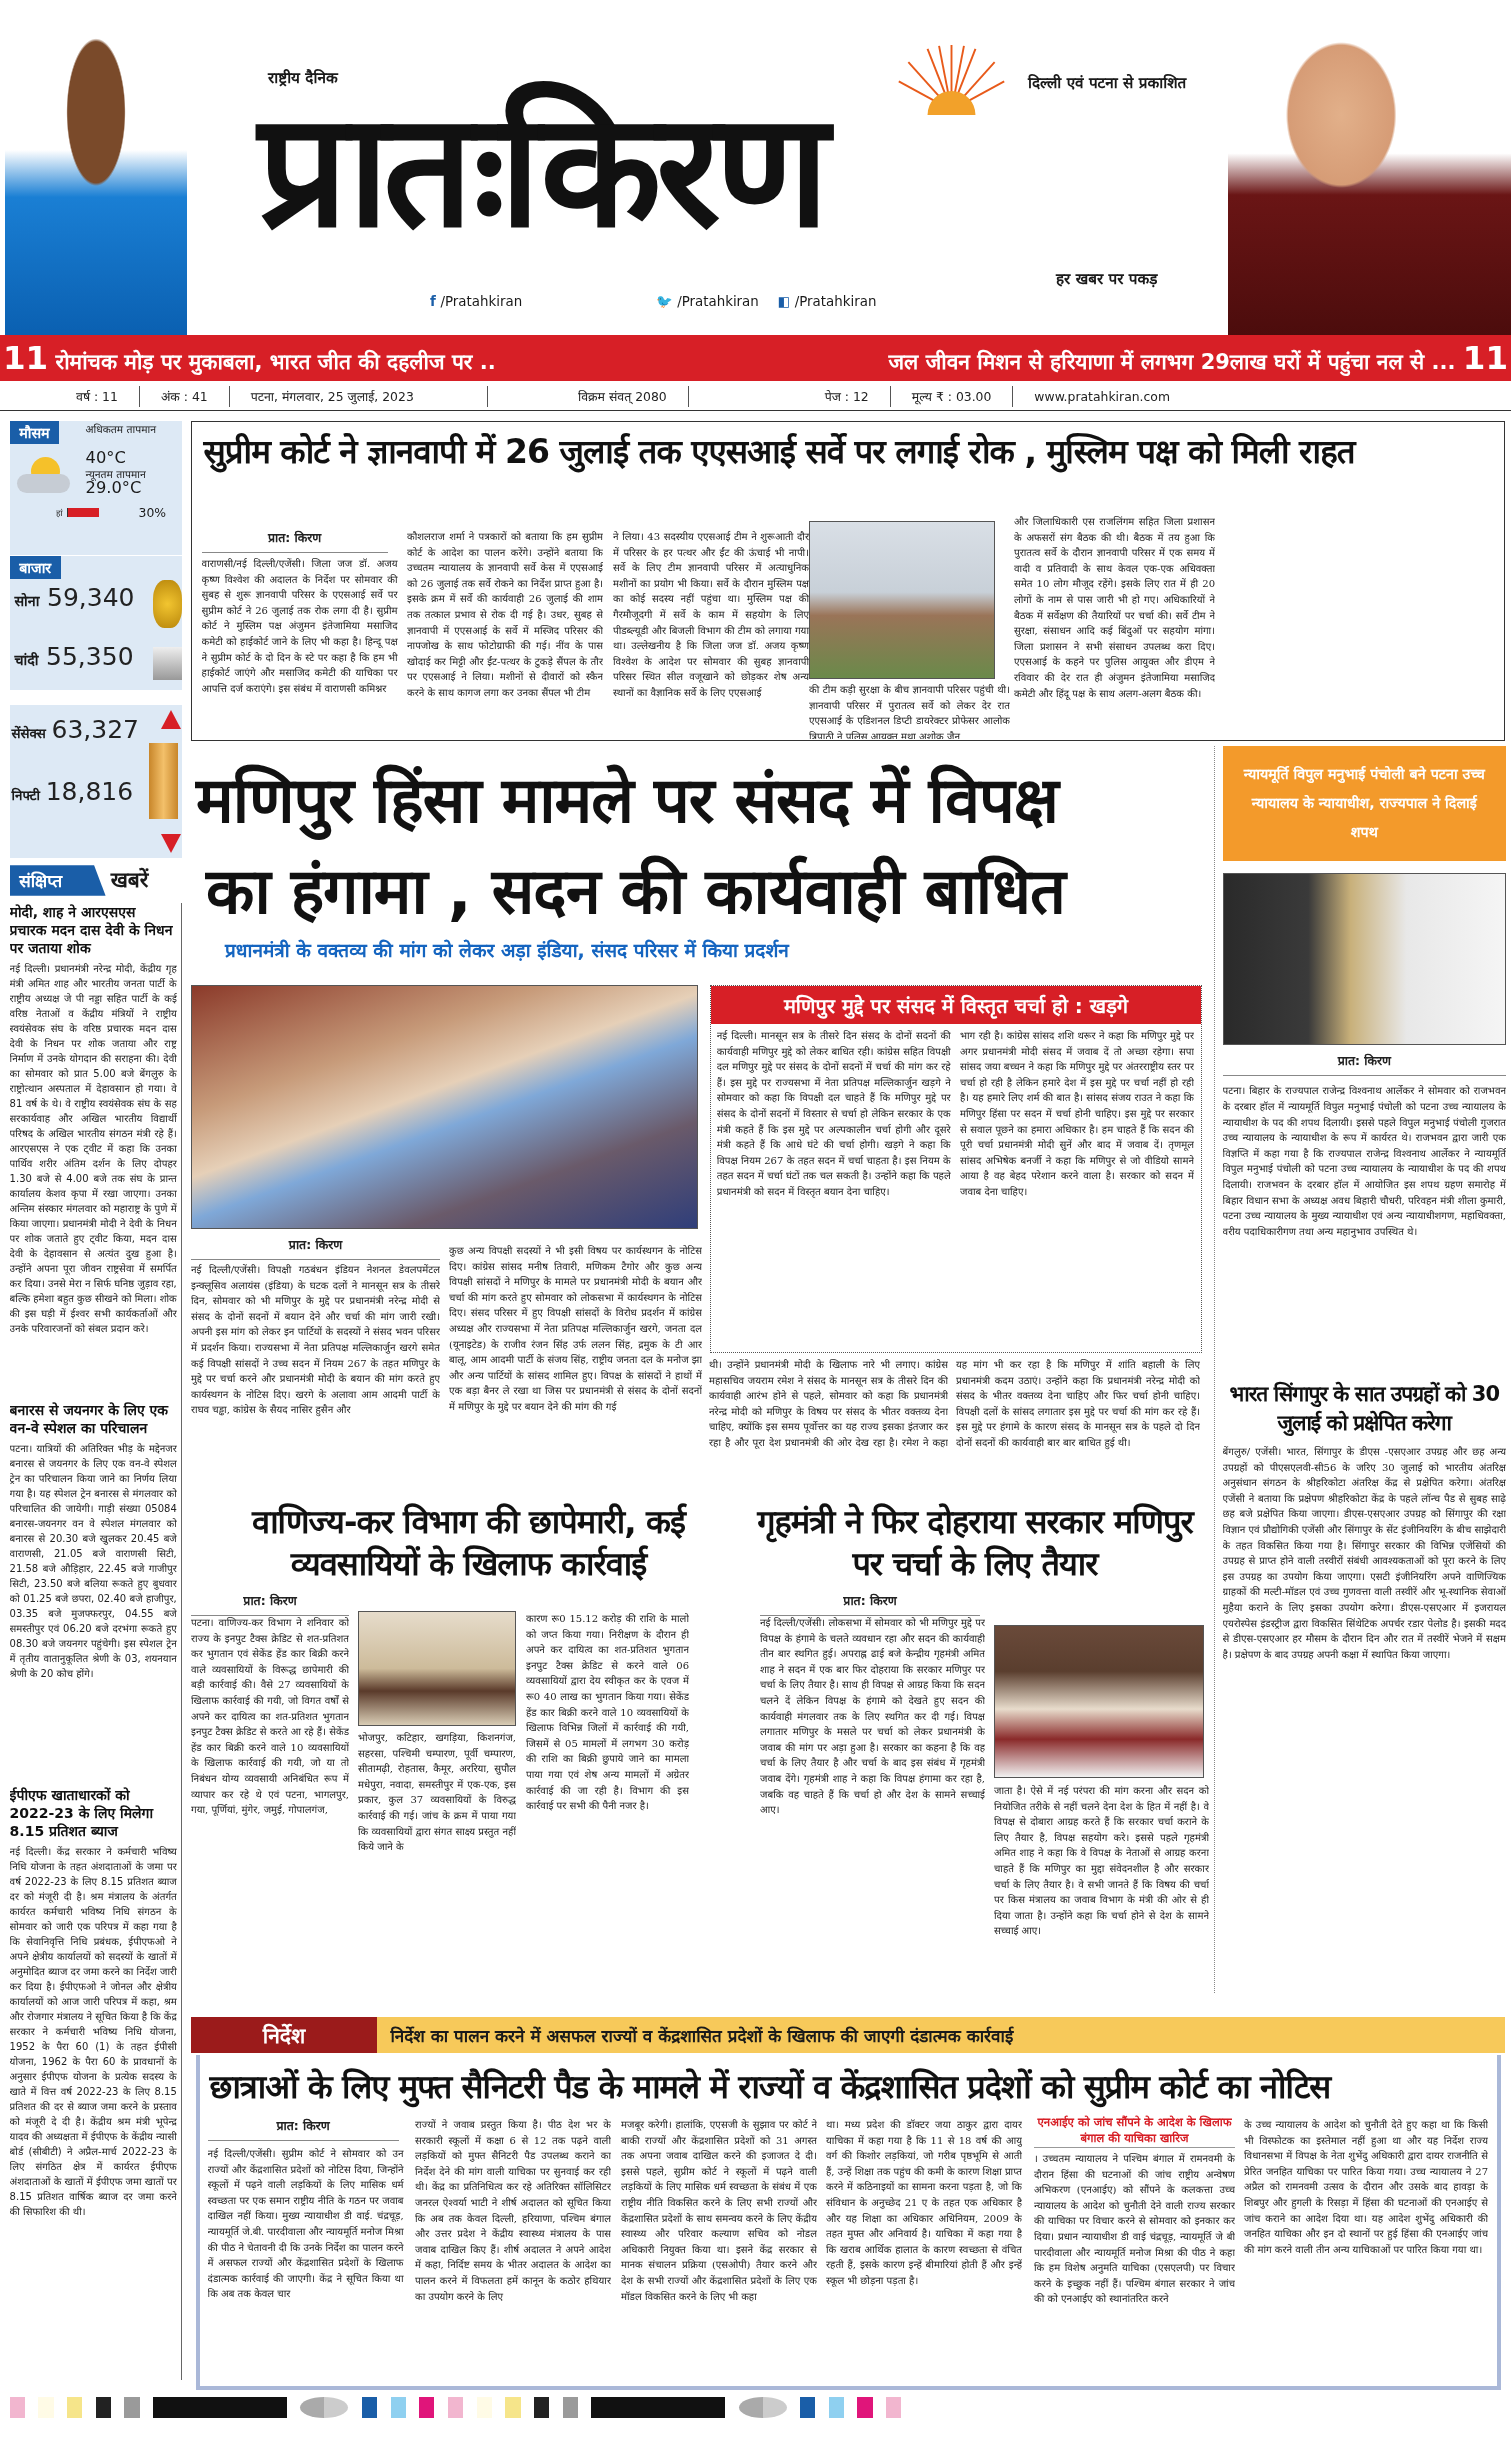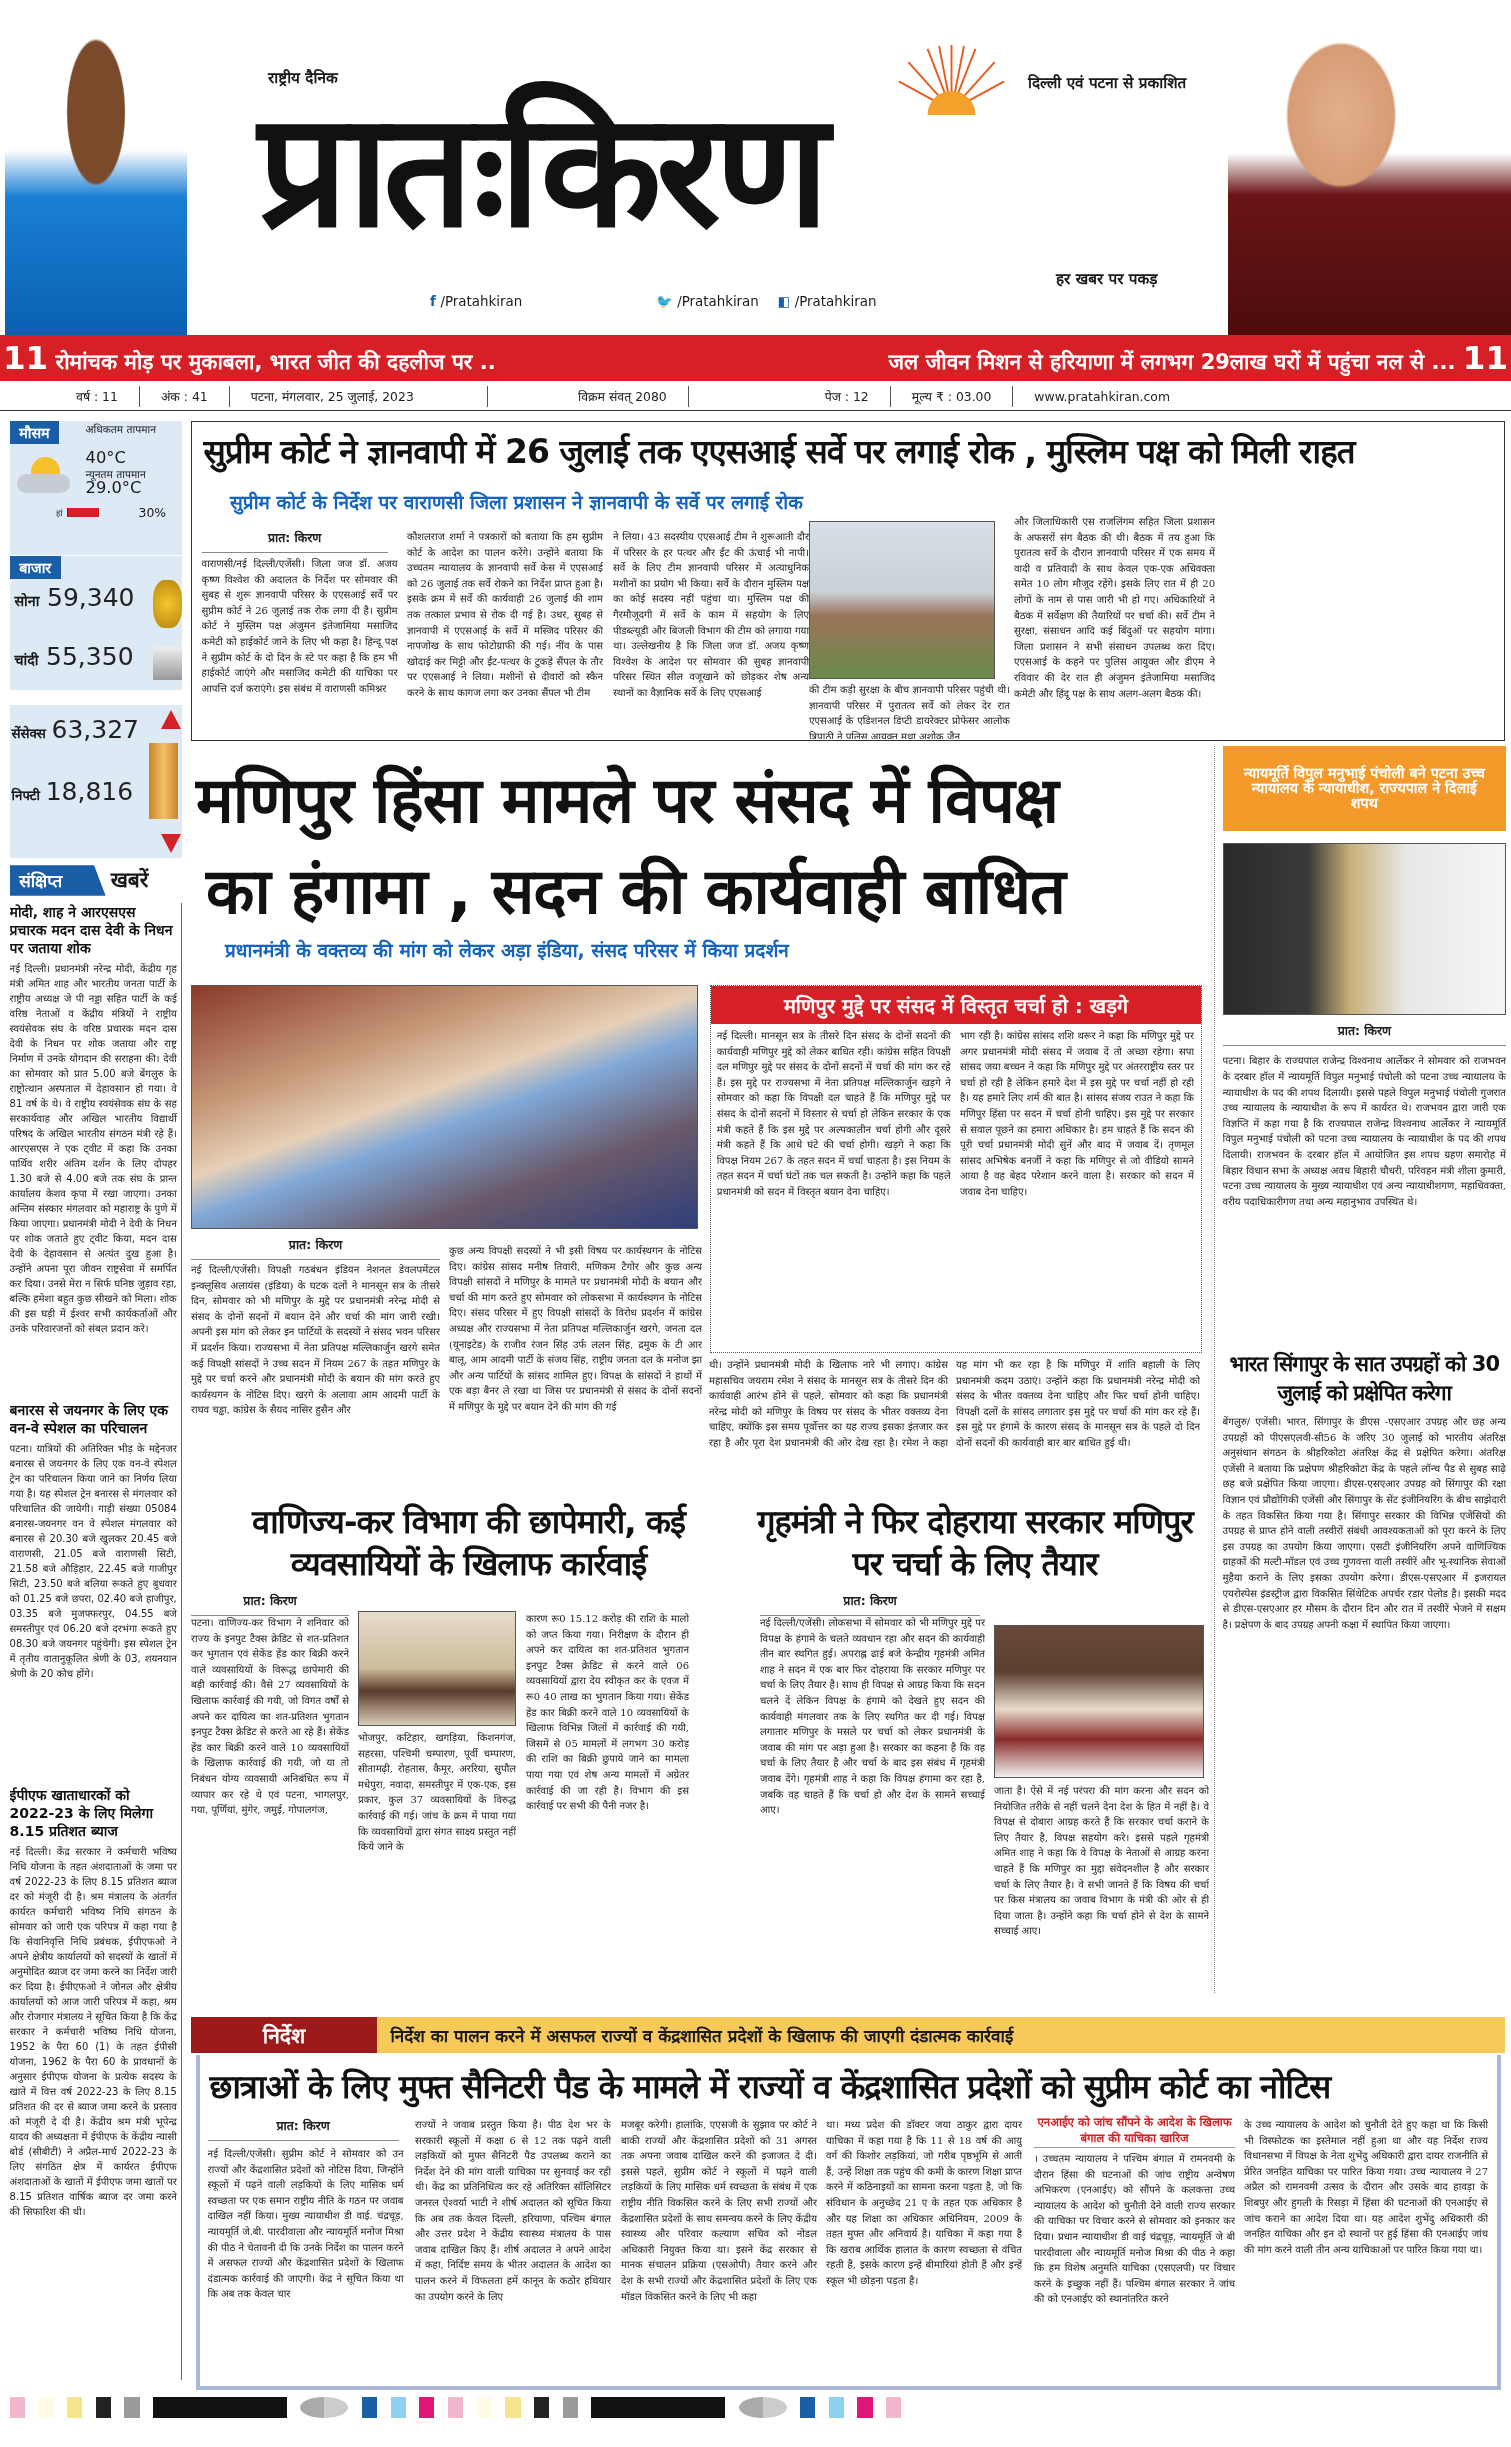--- a/index.html
+++ b/index.html
@@ -22,21 +22,21 @@
 .side{left:9.6px;top:421px;width:172px;background:#dde9f5}
 .tag{background:#1a5ea8;color:#fff;font-weight:bold;font-size:14.3px;padding:1.9px 9.6px;display:inline-block}
 .big-num{font-size:25px;color:#222}
 .sankshipt{left:9.6px;top:865px;width:172px;height:33px}
 .side-h{font-weight:bold;font-size:14px;line-height:18px;color:#111}
 .side-t{font-family:"DejaVu Sans",sans-serif;font-size:10px;line-height:15px;text-align:justify;color:#222;overflow:hidden}
 
 .h1{font-weight:700;color:#111;letter-spacing:-1px}
 .subblue{color:#1565c0;font-weight:bold}
 .redbar{background:#d71f26;color:#fff;font-weight:bold;text-align:center}
-.orangebox{background:#f39a2b;color:#fff;font-weight:bold;text-align:center;font-size:14.3px;line-height:15px;padding:20px}
+.orangebox{background:#f39a2b;color:#fff;font-weight:bold;text-align:center;font-size:14.3px;line-height:29px;padding:14px}
 .colorbar{left:0;top:2395px;width:1511px;height:24px;display:flex;gap:13.4px;align-items:center;padding-left:9.6px}
 .colorbar div{height:21px}
 </style>
 </head>
 <body>
 
 <div class="abs person-left"></div>
 <div class="abs person-right"></div>
 
 <div class="abs" style="left:268px;top:67px;font-size:15.3px;font-weight:bold">राष्ट्रीय दैनिक</div>
@@ -146,21 +146,20 @@
   <div class="side-h">मोदी, शाह ने आरएसएस प्रचारक मदन दास देवी के निधन पर जताया शोक</div>
   <div class="side-t" style="height:435px;margin-top:3.8px">नई दिल्ली। प्रधानमंत्री नरेन्द्र मोदी, केंद्रीय गृह मंत्री अमित शाह और भारतीय जनता पार्टी के राष्ट्रीय अध्यक्ष जे पी नड्डा सहित पार्टी के कई वरिष्ठ नेताओं व केंद्रीय मंत्रियों ने राष्ट्रीय स्वयंसेवक संघ के वरिष्ठ प्रचारक मदन दास देवी के निधन पर शोक जताया और राष्ट्र निर्माण में उनके योगदान की सराहना की। देवी का सोमवार को प्रात 5.00 बजे बेंगलुरु के राष्ट्रोत्थान अस्पताल में देहावसान हो गया। वे 81 वर्ष के थे। वे राष्ट्रीय स्वयंसेवक संघ के सह सरकार्यवाह और अखिल भारतीय विद्यार्थी परिषद के अखिल भारतीय संगठन मंत्री रहे हैं। आरएसएस ने एक ट्वीट में कहा कि उनका पार्थिव शरीर अंतिम दर्शन के लिए दोपहर 1.30 बजे से 4.00 बजे तक संघ के प्रान्त कार्यालय केशव कृपा में रखा जाएगा। उनका अन्तिम संस्कार मंगलवार को महाराष्ट्र के पुणे में किया जाएगा। प्रधानमंत्री मोदी ने देवी के निधन पर शोक जताते हुए ट्वीट किया, मदन दास देवी के देहावसान से अत्यंत दुख हुआ है। उन्होंने अपना पूरा जीवन राष्ट्रसेवा में समर्पित कर दिया। उनसे मेरा न सिर्फ घनिष्ठ जुड़ाव रहा, बल्कि हमेशा बहुत कुछ सीखने को मिला। शोक की इस घड़ी में ईश्वर सभी कार्यकर्ताओं और उनके परिवारजनों को संबल प्रदान करे।</div>
   <div class="side-h" style="margin-top:5.7px">बनारस से जयनगर के लिए एक वन-वे स्पेशल का परिचालन</div>
   <div class="side-t" style="height:339px;margin-top:3.8px">पटना। यात्रियों की अतिरिक्त भीड़ के मद्देनजर बनारस से जयनगर के लिए एक वन-वे स्पेशल ट्रेन का परिचालन किया जाने का निर्णय लिया गया है। यह स्पेशल ट्रेन बनारस से मंगलवार को परिचालित की जायेगी। गाड़ी संख्या 05084 बनारस-जयनगर वन वे स्पेशल मंगलवार को बनारस से 20.30 बजे खुलकर 20.45 बजे वाराणसी, 21.05 बजे वाराणसी सिटी, 21.58 बजे औड़िहार, 22.45 बजे गाजीपुर सिटी, 23.50 बजे बलिया रूकते हुए बुधवार को 01.25 बजे छपरा, 02.40 बजे हाजीपुर, 03.35 बजे मुजफ्फरपुर, 04.55 बजे समस्तीपुर एवं 06.20 बजे दरभंगा रूकते हुए 08.30 बजे जयनगर पहुंचेगी। इस स्पेशल ट्रेन में तृतीय वातानुकूलित श्रेणी के 03, शयनयान श्रेणी के 20 कोच होंगे।</div>
   <div class="side-h" style="margin-top:5.7px">ईपीएफ खाताधारकों को 2022-23 के लिए मिलेगा 8.15 प्रतिशत ब्याज</div>
   <div class="side-t" style="height:535px;margin-top:3.8px">नई दिल्ली। केंद्र सरकार ने कर्मचारी भविष्य निधि योजना के तहत अंशदाताओं के जमा पर वर्ष 2022-23 के लिए 8.15 प्रतिशत ब्याज दर को मंजूरी दी है। श्रम मंत्रालय के अंतर्गत कार्यरत कर्मचारी भविष्य निधि संगठन के सोमवार को जारी एक परिपत्र में कहा गया है कि सेवानिवृत्ति निधि प्रबंधक, ईपीएफओ ने अपने क्षेत्रीय कार्यालयों को सदस्यों के खातों में अनुमोदित ब्याज दर जमा करने का निर्देश जारी कर दिया है। ईपीएफओ ने जोनल और क्षेत्रीय कार्यालयों को आज जारी परिपत्र में कहा, श्रम और रोजगार मंत्रालय ने सूचित किया है कि केंद्र सरकार ने कर्मचारी भविष्य निधि योजना, 1952 के पैरा 60 (1) के तहत ईपीसी योजना, 1962 के पैरा 60 के प्रावधानों के अनुसार ईपीएफ योजना के प्रत्येक सदस्य के खाते में वित्त वर्ष 2022-23 के लिए 8.15 प्रतिशत की दर से ब्याज जमा करने के प्रस्ताव को मंजूरी दे दी है। केंद्रीय श्रम मंत्री भूपेन्द्र यादव की अध्यक्षता में ईपीएफ के केंद्रीय न्यासी बोर्ड (सीबीटी) ने अप्रैल-मार्च 2022-23 के लिए संगठित क्षेत्र में कार्यरत ईपीएफ अंशदाताओं के खातों में ईपीएफ जमा खातों पर 8.15 प्रतिशत वार्षिक ब्याज दर जमा करने की सिफारिश की थी।</div>
 </div>
 
 <div class="abs" style="left:191px;top:421px;width:1314px;height:320px;border:1px solid #333">
   <div class="h1" style="position:absolute;left:11.5px;top:5.7px;font-size:33px;white-space:nowrap">सुप्रीम कोर्ट ने ज्ञानवापी में 26 जुलाई तक एएसआई सर्वे पर लगाई रोक , मुस्लिम पक्ष को मिली राहत</div>
-  <div class="subblue" style="position:absolute;left:38px;top:67px;font-size:19px;white-space:nowrap">सुप्रीम कोर्ट के निर्देश पर वाराणसी जिला प्रशासन ने ज्ञानवापी के सर्वे पर लगाई रोक</div>
   <div class="credit" style="position:absolute;left:9.6px;top:107px;width:186px">प्रात: किरण</div>
   <div class="bodytext" style="position:absolute;left:9.6px;top:134px;width:196px;height:182px">वाराणसी/नई दिल्ली/एजेंसी। जिला जज डॉ. अजय कृष्ण विश्वेश की अदालत के निर्देश पर सोमवार की सुबह से शुरू ज्ञानवापी परिसर के एएसआई सर्वे पर सुप्रीम कोर्ट ने 26 जुलाई तक रोक लगा दी है। सुप्रीम कोर्ट ने मुस्लिम पक्ष अंजुमन इंतेजामिया मसाजिद कमेटी को हाईकोर्ट जाने के लिए भी कहा है। हिन्दू पक्ष ने सुप्रीम कोर्ट के दो दिन के स्टे पर कहा है कि हम भी हाईकोर्ट जाएंगे और मसाजिद कमेटी की याचिका पर आपत्ति दर्ज कराएंगे। इस संबंध में वाराणसी कमिश्नर</div>
   <div class="bodytext" style="position:absolute;left:215px;top:107px;width:196px;height:206px">कौशलराज शर्मा ने पत्रकारों को बताया कि हम सुप्रीम कोर्ट के आदेश का पालन करेंगे। उन्होंने बताया कि उच्चतम न्यायालय के ज्ञानवापी सर्वे केस में एएसआई को 26 जुलाई तक सर्वे रोकने का निर्देश प्राप्त हुआ है। इसके क्रम में सर्वे की कार्यवाही 26 जुलाई की शाम तक तत्काल प्रभाव से रोक दी गई है। उधर, सुबह से ज्ञानवापी में एएसआई के सर्वे में मस्जिद परिसर की नापजोख के साथ फोटोग्राफी की गई। नींव के पास खोदाई कर मिट्टी और ईंट-पत्थर के टुकड़े सैंपल के तौर पर एएसआई ने लिया। मशीनों से दीवारों को स्कैन करने के साथ कागज लगा कर उनका सैंपल भी टीम</div>
   <div class="bodytext" style="position:absolute;left:421px;top:107px;width:196px;height:206px">ने लिया। 43 सदस्यीय एएसआई टीम ने शुरूआती दौर में परिसर के हर पत्थर और ईंट की ऊंचाई भी नापी। सर्वे के लिए टीम ज्ञानवापी परिसर में अत्याधुनिक मशीनों का प्रयोग भी किया। सर्वे के दौरान मुस्लिम पक्ष का कोई सदस्य नहीं पहुंचा था। मुस्लिम पक्ष की गैरमौजूदगी में सर्वे के काम में सहयोग के लिए पीडब्ल्यूडी और बिजली विभाग की टीम को लगाया गया था। उल्लेखनीय है कि जिला जज डॉ. अजय कृष्ण विश्वेश के आदेश पर सोमवार की सुबह ज्ञानवापी परिसर स्थित सील वजूखाने को छोड़कर शेष अन्य स्थानों का वैज्ञानिक सर्वे के लिए एएसआई</div>
   <div class="photo" style="position:absolute;left:617px;top:99px;width:186px;height:158px;background:linear-gradient(180deg,#d9dfe6 0,#c8d0d8 45%,#9a7458 60%,#6a8a4a 100%)"></div>
   <div class="bodytext" style="position:absolute;left:617px;top:260px;width:201px;height:57px">की टीम कड़ी सुरक्षा के बीच ज्ञानवापी परिसर पहुंची थी। ज्ञानवापी परिसर में पुरातत्व सर्वे को लेकर देर रात एएसआई के एडिशनल डिप्टी डायरेक्टर प्रोफेसर आलोक त्रिपाठी ने पुलिस आयुक्त मुथा अशोक जैन</div>
   <div class="bodytext" style="position:absolute;left:822px;top:92px;width:201px;height:225px">और जिलाधिकारी एस राजलिंगम सहित जिला प्रशासन के अफसरों संग बैठक की थी। बैठक में तय हुआ कि पुरातत्व सर्वे के दौरान ज्ञानवापी परिसर में एक समय में वादी व प्रतिवादी के साथ केवल एक-एक अधिवक्ता समेत 10 लोग मौजूद रहेंगे। इसके लिए रात में ही 20 लोगों के नाम से पास जारी भी हो गए। अधिकारियों ने बैठक में सर्वेक्षण की तैयारियों पर चर्चा की। सर्वे टीम ने सुरक्षा, संसाधन आदि कई बिंदुओं पर सहयोग मांगा। जिला प्रशासन ने सभी संसाधन उपलब्ध करा दिए। एएसआई के कहने पर पुलिस आयुक्त और डीएम ने रविवार की देर रात ही अंजुमन इंतेजामिया मसाजिद कमेटी और हिंदू पक्ष के साथ अलग-अलग बैठक की।</div>
 </div>
 
 <div class="h1 abs" style="left:196px;top:755px;font-size:63px;white-space:nowrap;width:1004px">मणिपुर हिंसा मामले पर संसद में विपक्ष</div>

